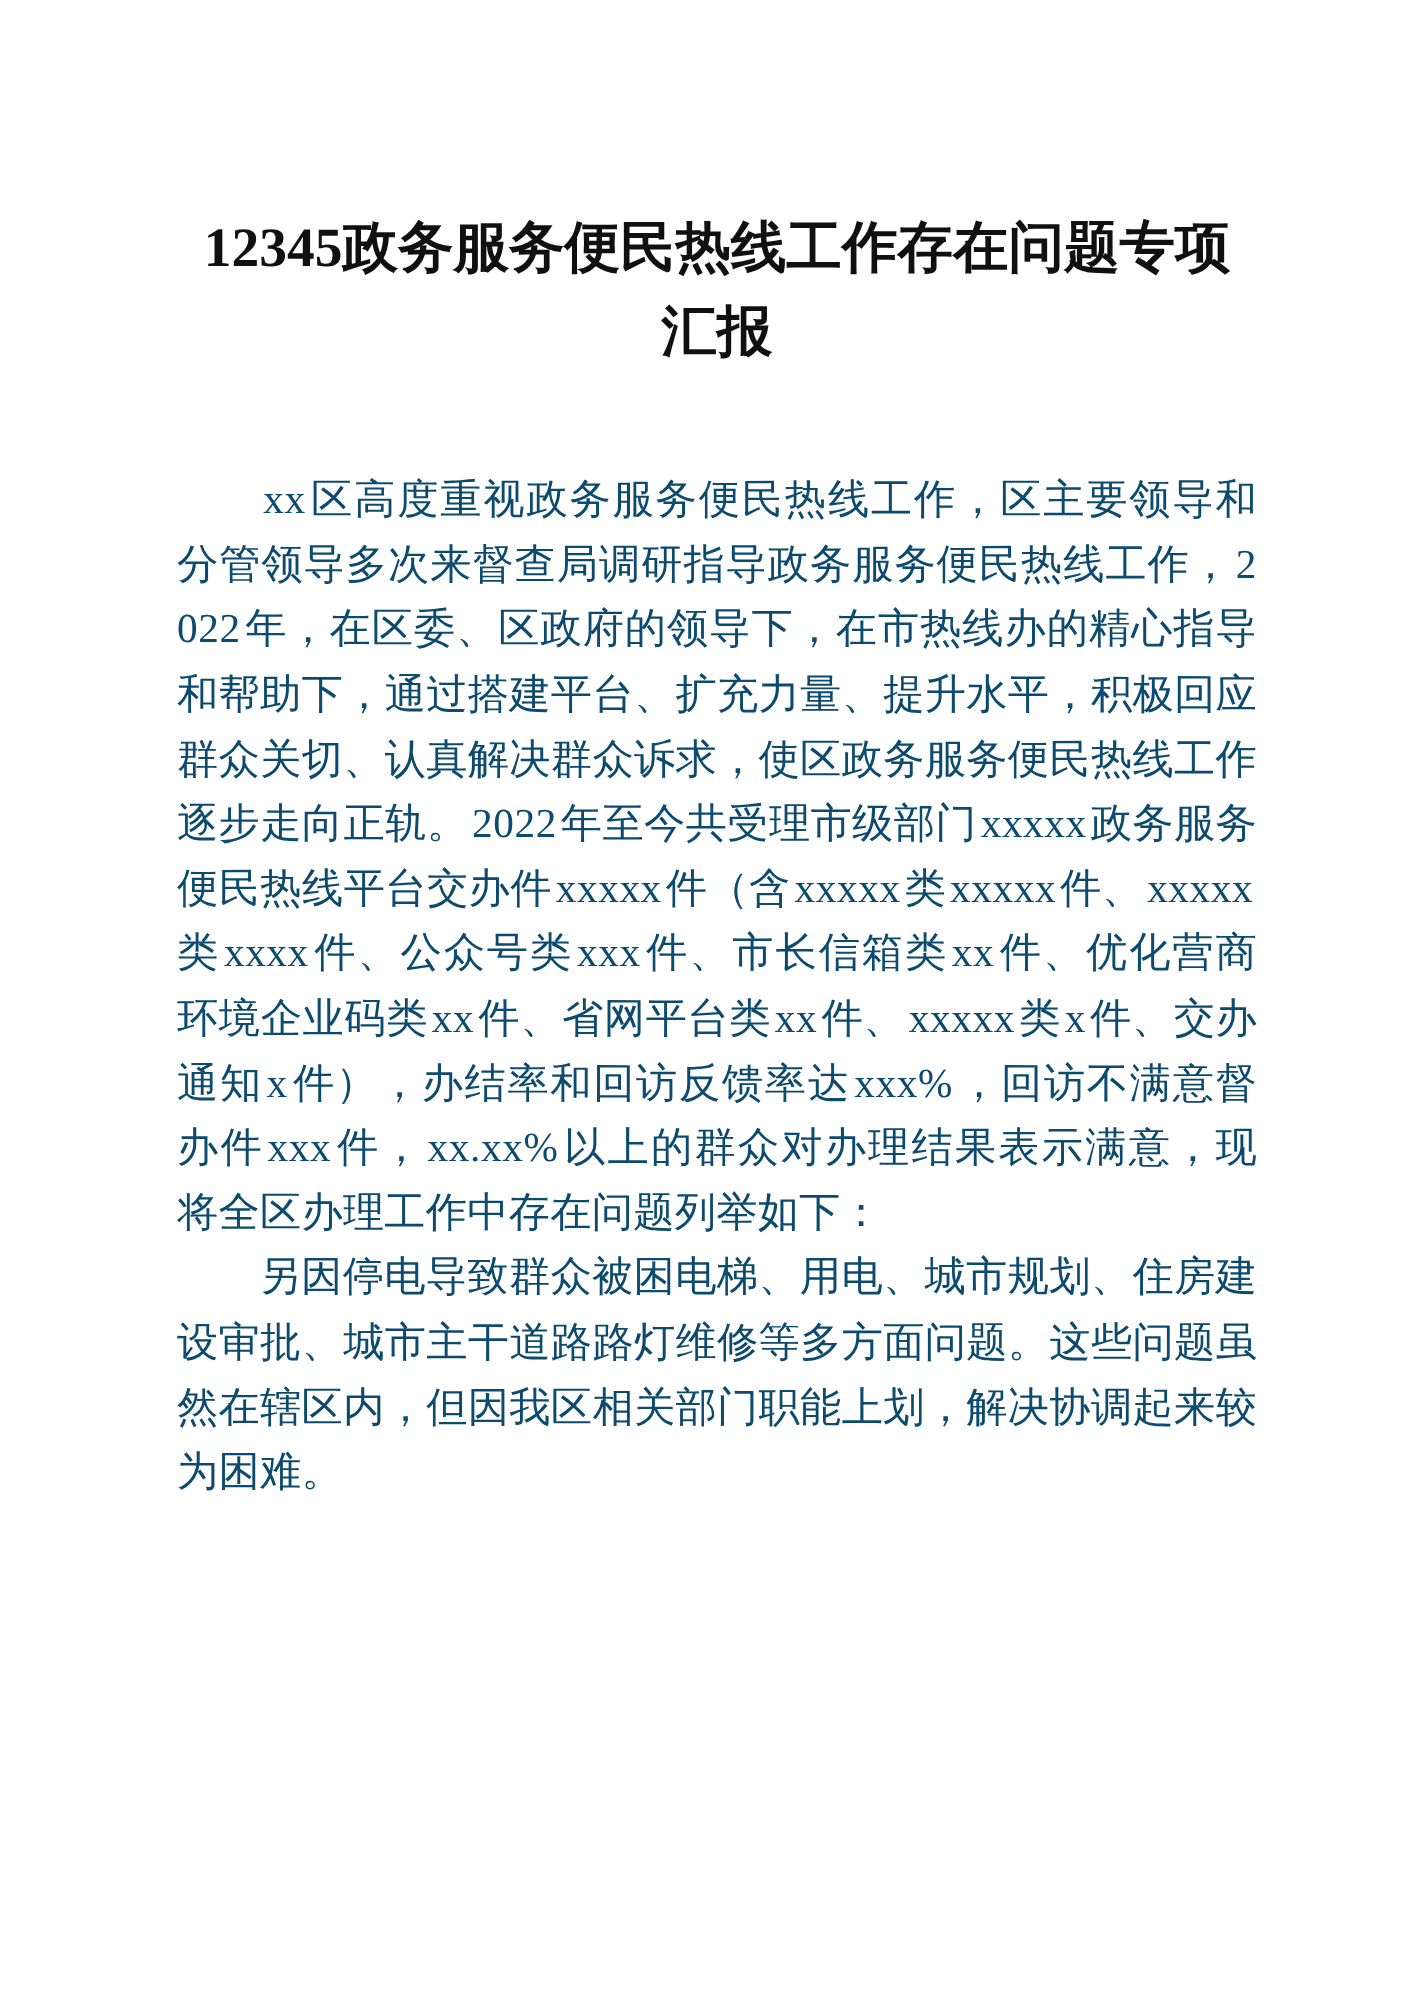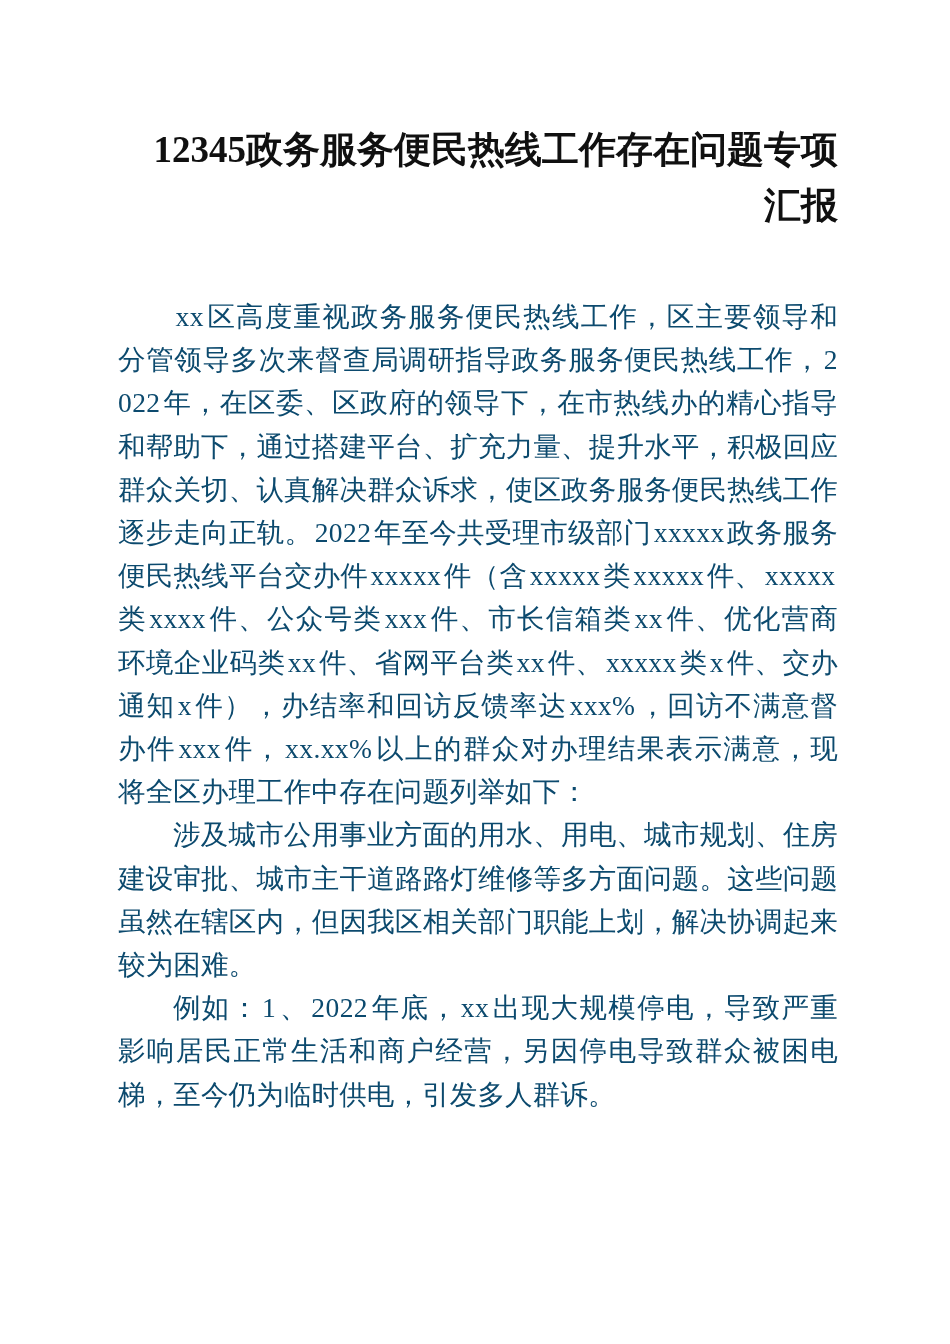--- a/index.html
+++ b/index.html
@@ -30,23 +30,23 @@
     top: 0;
     width: 720px;
   }
 
   
   .doc-title {
     font-family: "Liberation Serif", "DejaVu Serif", serif;
     font-weight: bold;
     font-size: 37px;
     line-height: 56px;
-    text-align: right;
+    text-align: center;
     letter-spacing: 0px;
-    margin: 0;
+    margin: 16px;
     padding-top: 122px;
     color: #101010;
     white-space: normal;
   }
 
   
   .para {
     font-family: "Liberation Serif", "DejaVu Serif", serif;
     font-size: 27.5px;
     line-height: 43.2px;
@@ -88,18 +88,17 @@
 <body>
 
 <div class="page">
   <div class="content">
 
     <h1 class="doc-title">12345政务服务便民热线工作存在问题专项汇报</h1>
 
     <p class="para first"><span class="lat">xx</span>区高度重视政务服务便民热线工作，区主要领导和分管领导多次来督查局调研指导政务服务便民热线工作，<span class="lat">2022</span>年，在区委、区政府的领导下，在市热线办的精心指导和帮助下，通过搭建平台、扩充力量、提升水平，积极回应群众关切、认真解决群众诉求，使区政务服务便民热线工作逐步走向正轨。<span class="lat">2022</span>年至今共受理市级部门<span class="lat">xxxxx</span>政务服务便民热线平台交办件<span class="lat">xxxxx</span>件（含<span class="lat">xxxxx</span>类<span class="lat">xxxxx</span>件、<span class="lat">xxxxx</span>类<span class="lat">xxxx</span>件、公众号类<span class="lat">xxx</span>件、市长信箱类<span class="lat">xx</span>件、优化营商环境企业码类<span class="lat">xx</span>件、省网平台类<span class="lat">xx</span>件、<span class="lat">xxxxx</span>类<span class="lat">x</span>件、交办通知<span class="lat">x</span>件），办结率和回访反馈率达<span class="lat">xxx%</span>，回访不满意督办件<span class="lat">xxx</span>件，<span class="lat">xx.xx%</span>以上的群众对办理结果表示满意，现将全区办理工作中存在问题列举如下：</p>
 
 
-    <p class="para">涉及城市公用事业方面的用水、用电、城市规划、住房建设审批、城市主干道路路灯维修等多方面问题。这些问题虽然在辖区内，但因我区相关部门职能上划，解决协调起来较为困难。</p>
+    <p class="para">另因停电导致群众被困电梯、用电、城市规划、住房建设审批、城市主干道路路灯维修等多方面问题。这些问题虽然在辖区内，但因我区相关部门职能上划，解决协调起来较为困难。</p>
 
-    <p class="para">例如：<span class="lat">1</span>、<span class="lat">2022</span>年底，<span class="lat">xx</span>出现大规模停电，导致严重影响居民正常生活和商户经营，另因停电导致群众被困电梯，至今仍为临时供电，引发多人群诉。</p>
 
   </div>
 </div>
 
 </body></html>

